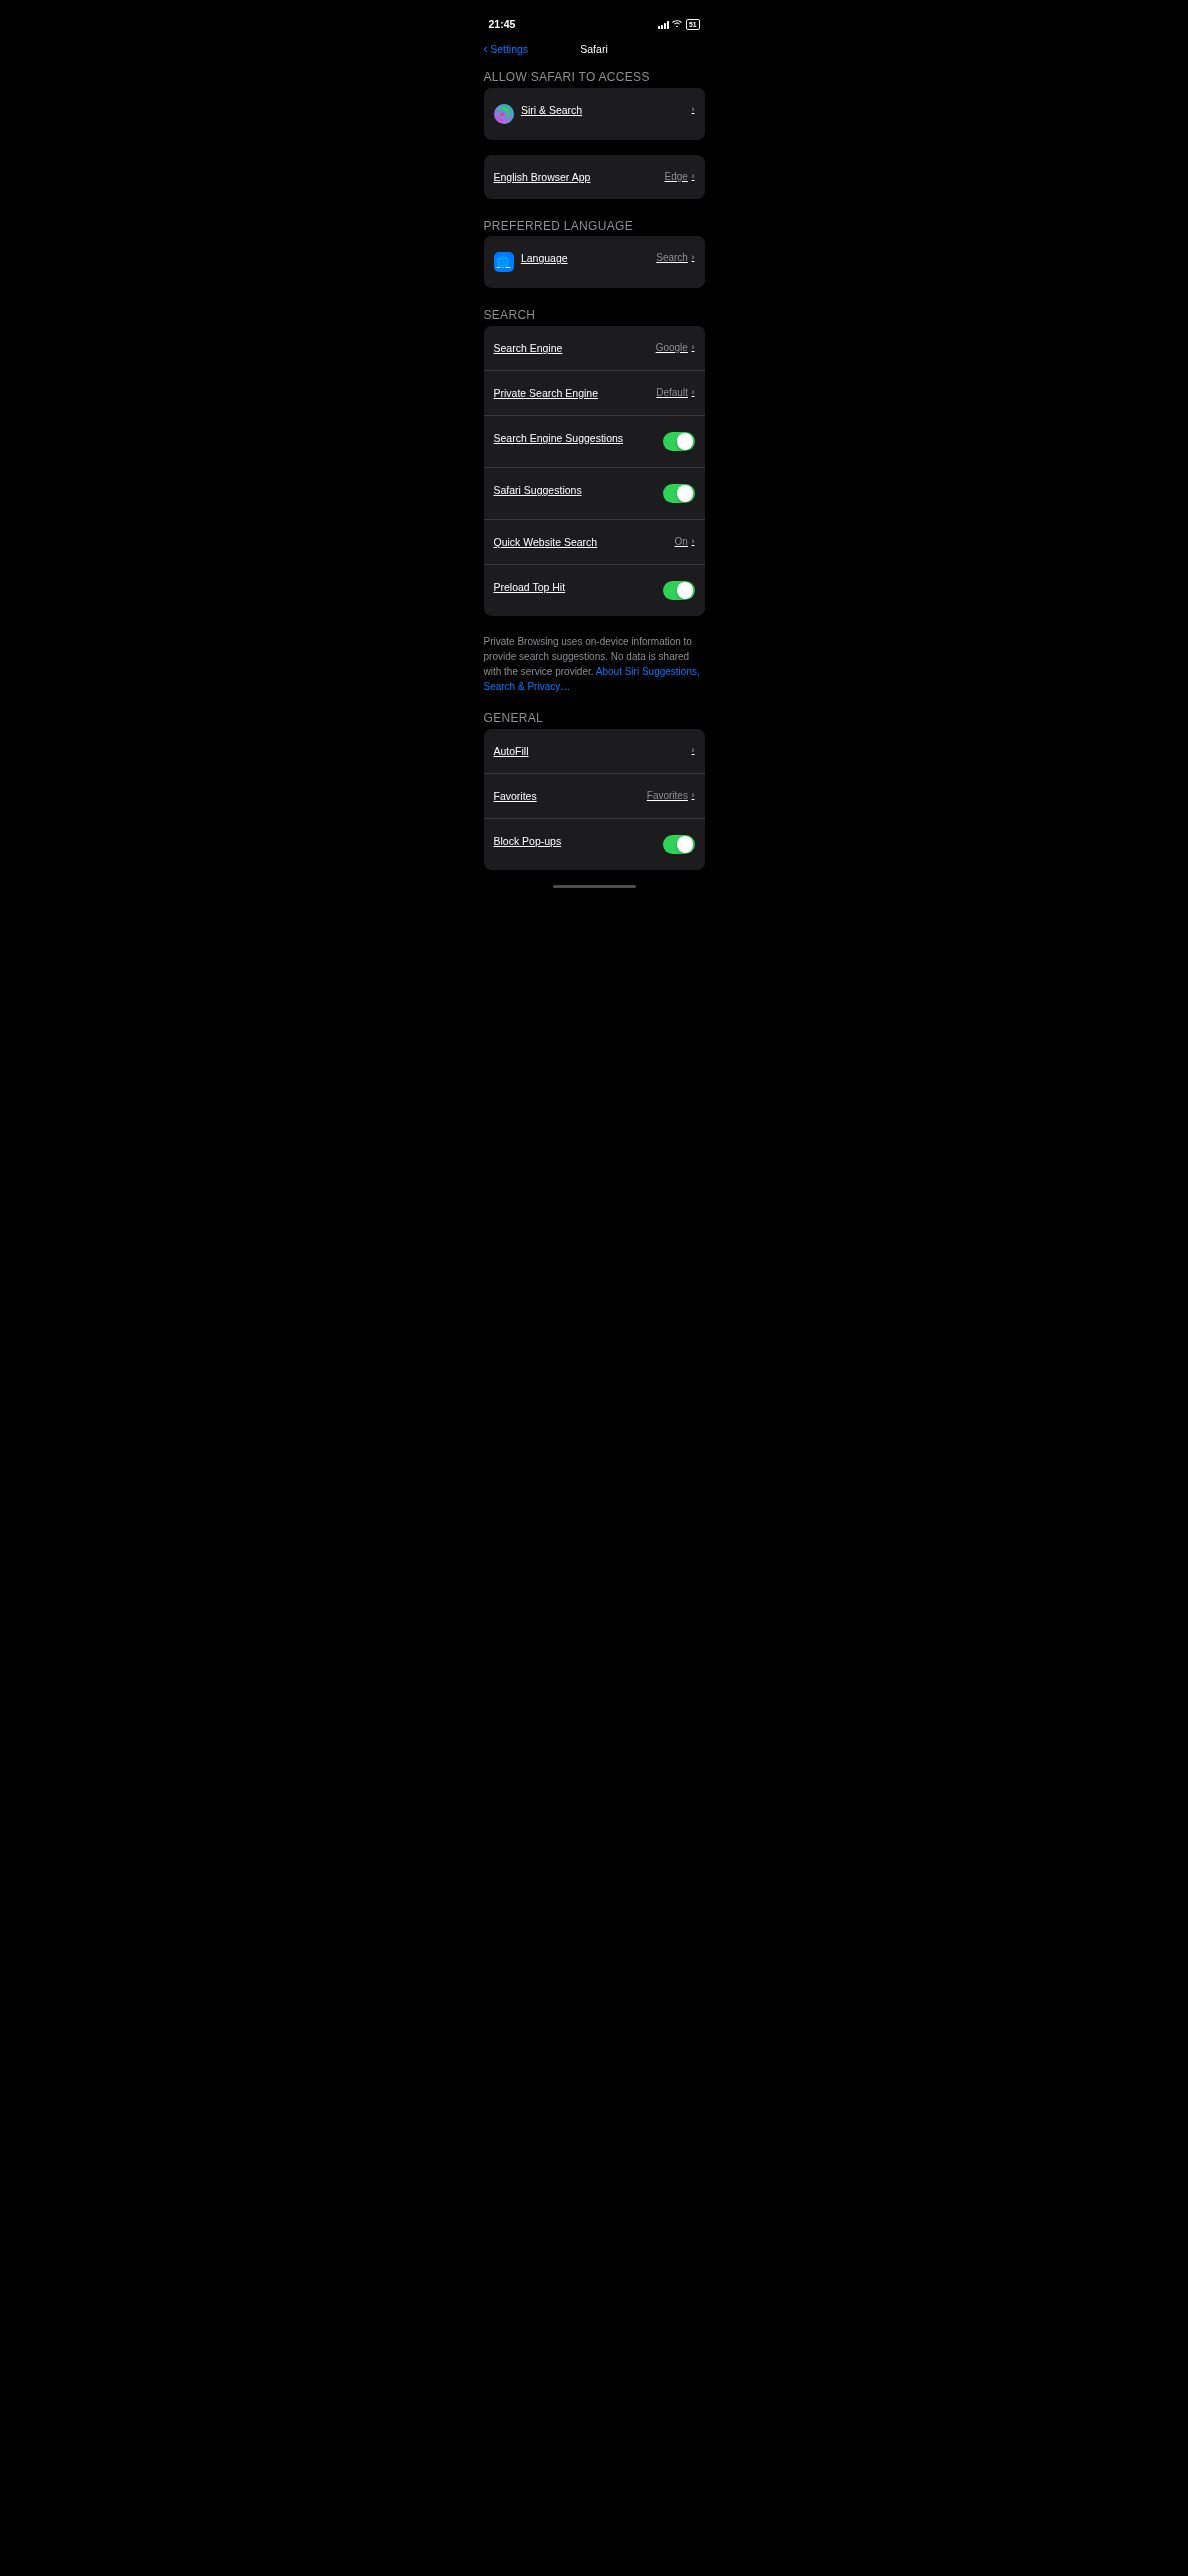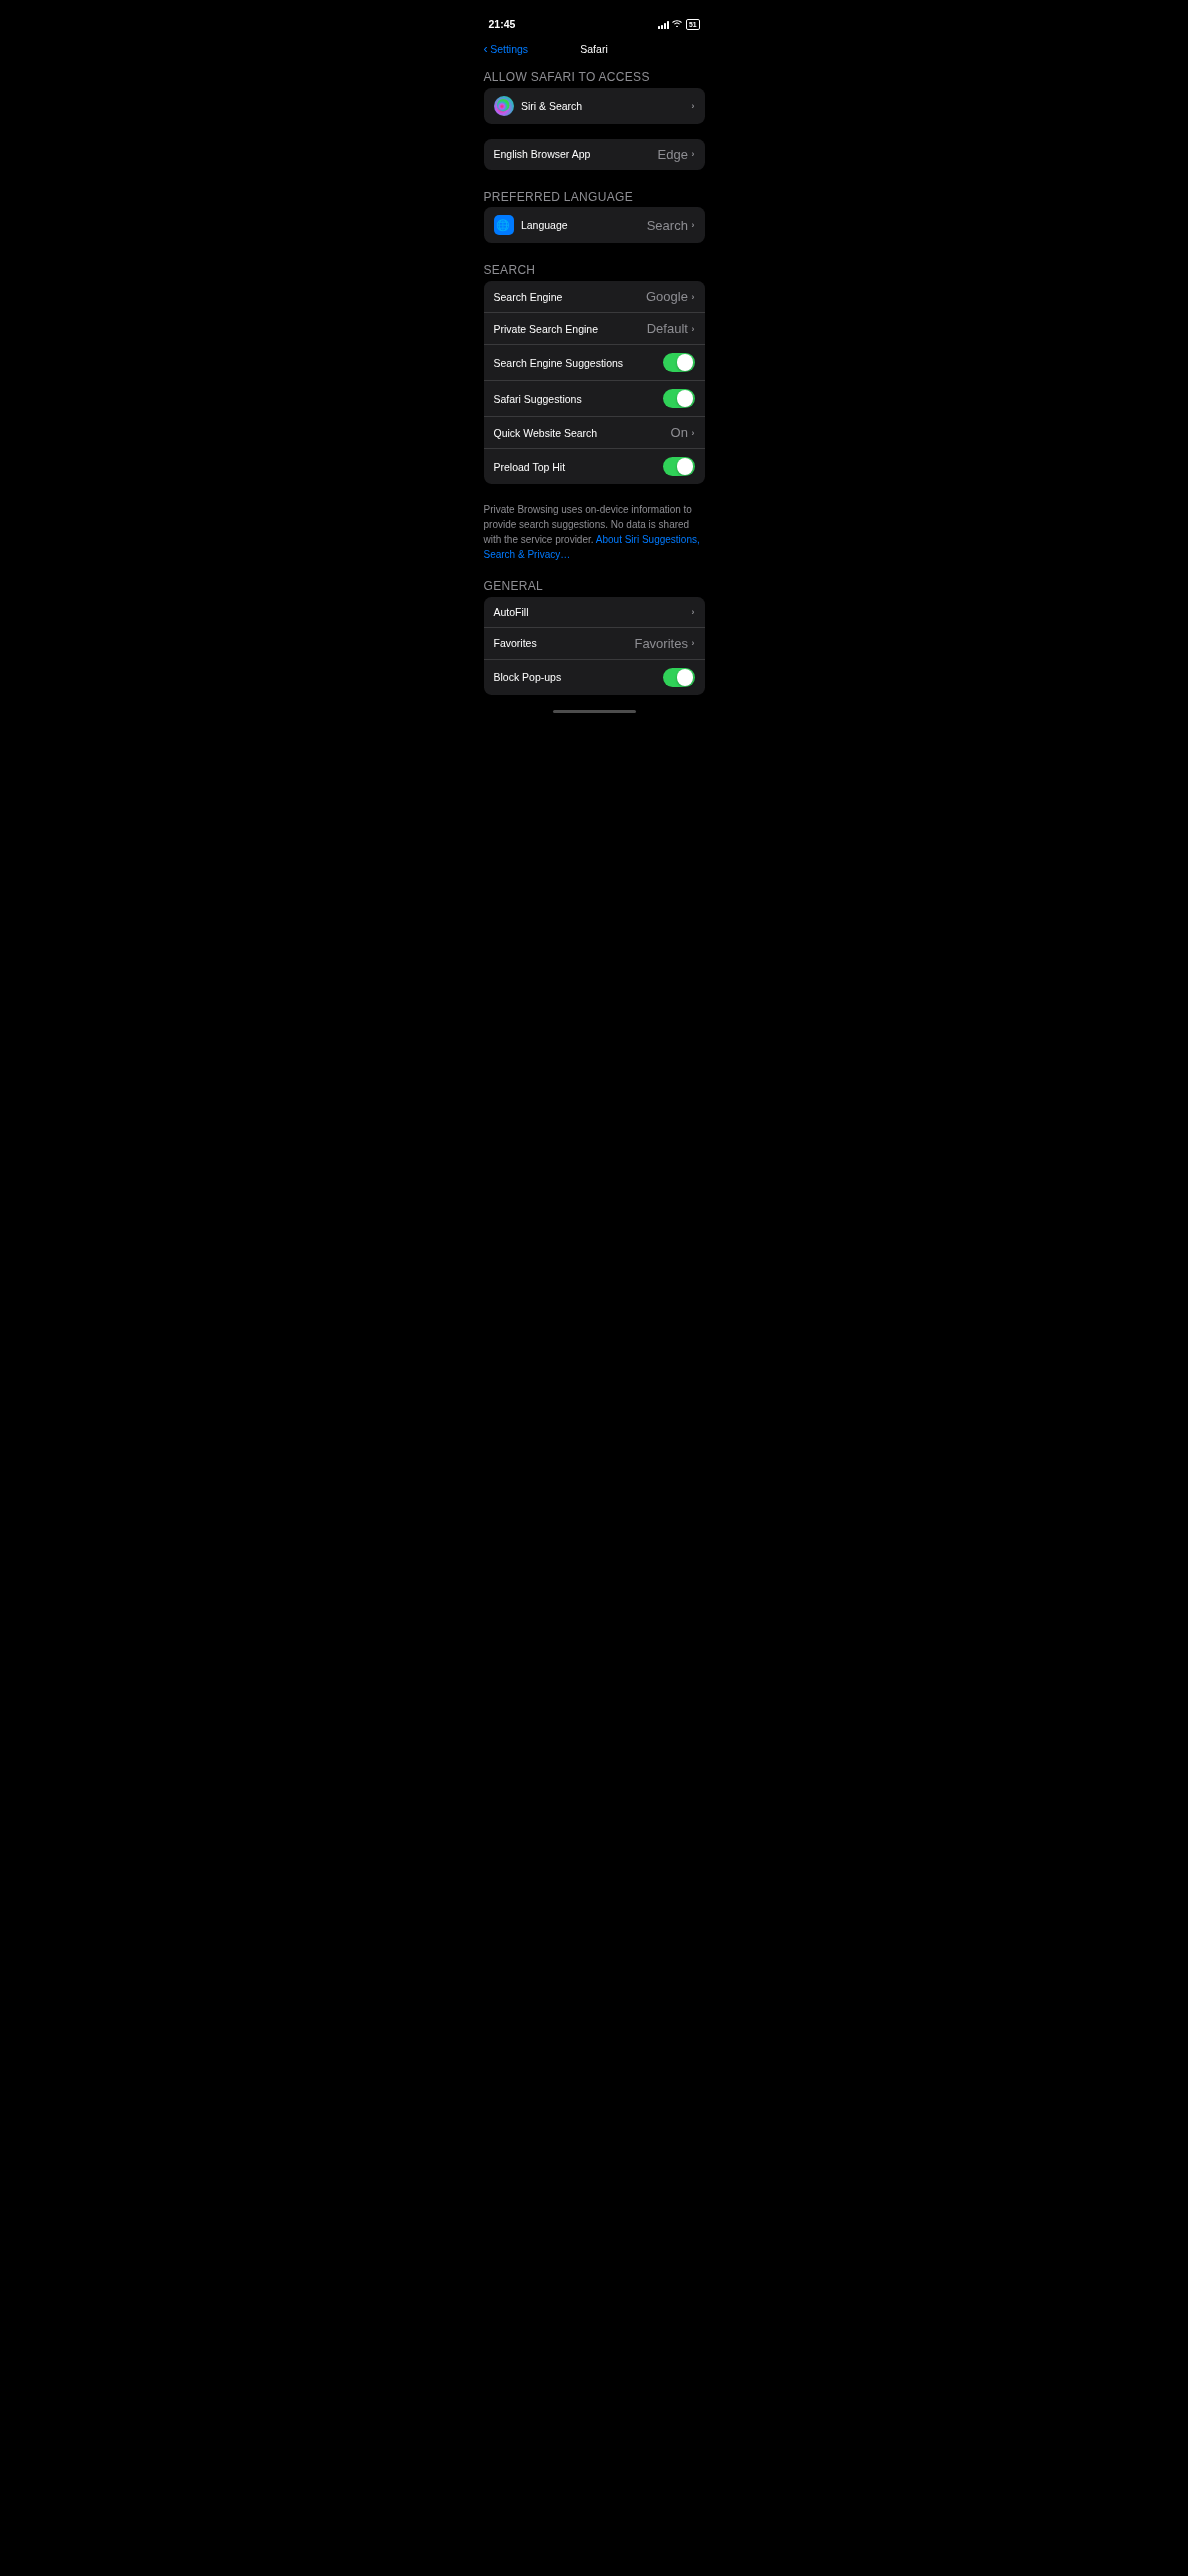--- a/index.html
+++ b/index.html
@@ -102,25 +102,25 @@
 
     .settings-group {
       background: #1C1C1E;
       border-radius: 7.4px;
       margin: 0 10px 15px 10px;
       overflow: hidden;
     }
 
     .settings-row {
       display: flex;
-      align-items: center;
-      padding: 8px 10px;
+      padding: 16px 10px;
       border-bottom: 0.6px solid #3A3A3C;
       min-height: 31px;
       cursor: pointer;
+      text-decoration: underline;
     }
 
     .settings-row:last-child {
       border-bottom: none;
     }
 
     .row-icon {
       width: 20px;
       height: 20px;
       border-radius: 5px;
@@ -141,21 +141,21 @@
     }
 
     .row-label {
       flex: 1;
       font-size: 10.5px;
       color: #fff;
     }
 
     .row-value {
       color: #8E8E93;
-      font-size: 13px;
+      font-size: 10px;
       margin-right: 3.7px;
     }
 
     .chevron {
       color: #8E8E93;
       font-size: 8.7px;
       font-weight: 600;
     }
 
     .toggle-switch {

